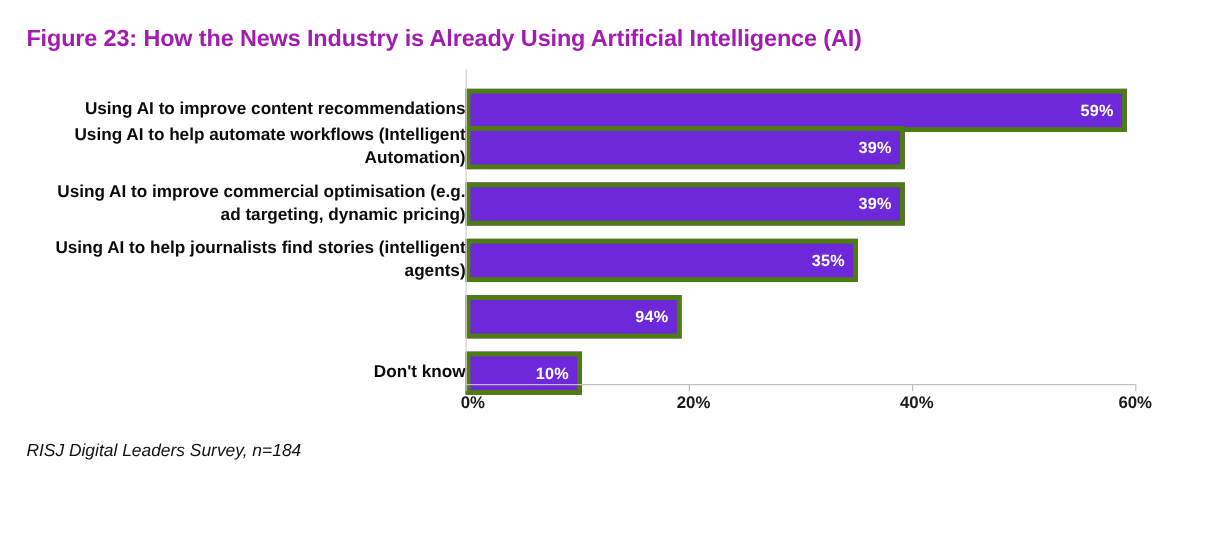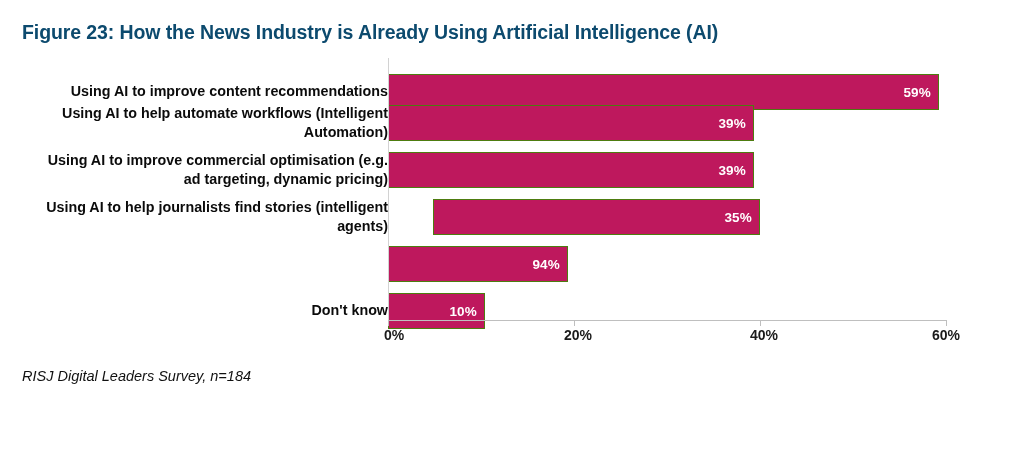--- a/index.html
+++ b/index.html
@@ -18,21 +18,21 @@
 
   
   #chart-title {
     position: absolute;
     left: 22px;
     top: 21px;
     font-size: 19.5px;
     font-weight: bold;
     letter-spacing: -0.1px;
     white-space: nowrap;
-    color: #0c4a6e;
+    color: #a21caf;
   }
 
   
   #plot {
     position: absolute;
     left: 0px;
     top: 58px;
     width: 1024px;
     height: 262px;
   }
@@ -60,22 +60,22 @@
     position: absolute;
     left: 388px;
     height: 100%;
   }
 
   .bar {
     position: absolute;
     left: 0;
     top: 0;
     height: 100%;
-    background: #be185d;
-    border: 1px solid #4d7c0f;
+    background: #6d28d9;
+    border: 4px solid #4d7c0f;
     box-sizing: border-box;
   }
 
   .bar-value {
     position: absolute;
     top: 50%;
     transform: translateY(-50%);
     right: 7px;
     color: #ffffff;
     font-size: 13.5px;
@@ -163,21 +163,21 @@
     <div class="bar-track" style="width:558px;">
       <div class="bar" style="width:366px;">
         <span class="bar-value">39%</span>
       </div>
     </div>
   </div>
 
   <div class="row" style="top:141px;height:36px;">
     <div class="cat-label" style="top:-1px;">Using AI to help journalists find stories (intelligent
 agents)</div>
-    <div class="bar-track" style="width:558px;margin-left:45px;">
+    <div class="bar-track" style="width:558px;">
       <div class="bar" style="width:327px;">
         <span class="bar-value">35%</span>
       </div>
     </div>
   </div>
 
   <div class="row" style="top:188px;height:36px;">
     <div class="bar-track" style="width:558px;">
       <div class="bar" style="width:180px;">
         <span class="bar-value">94%</span>

